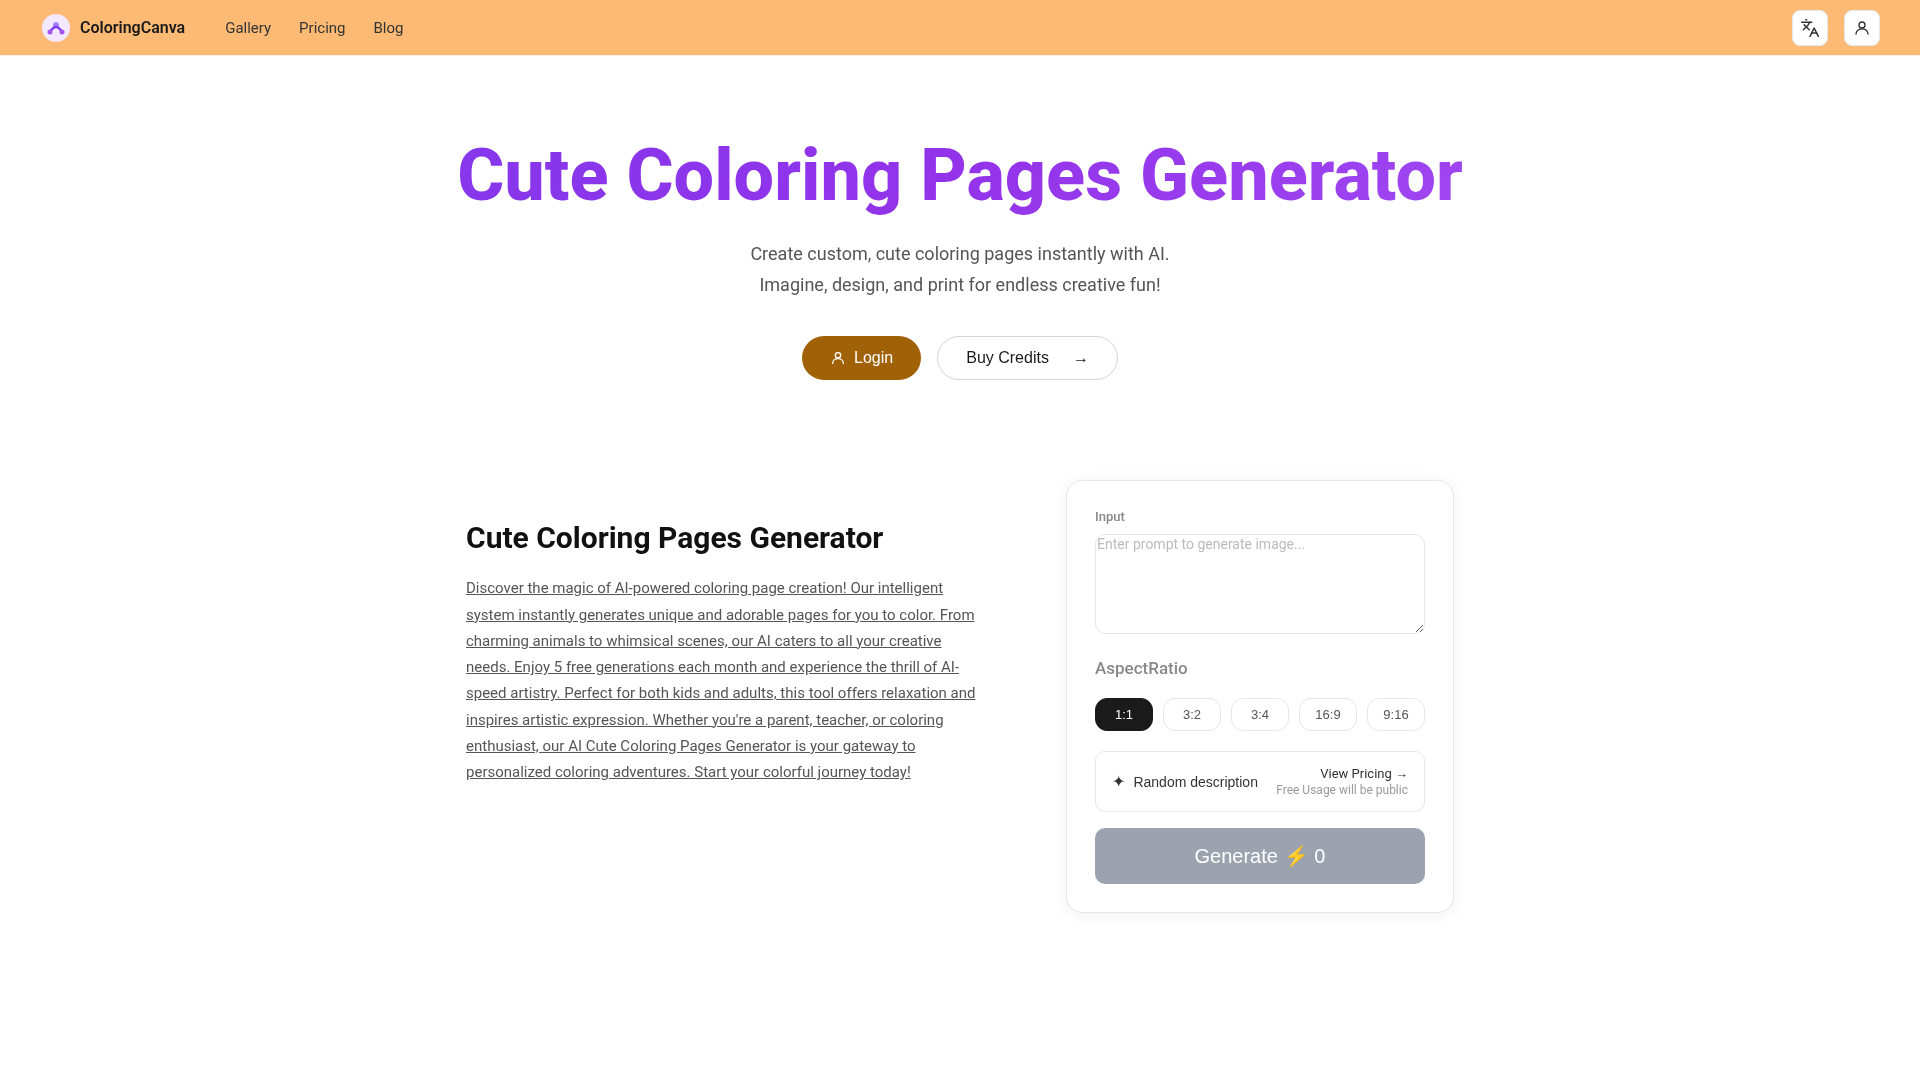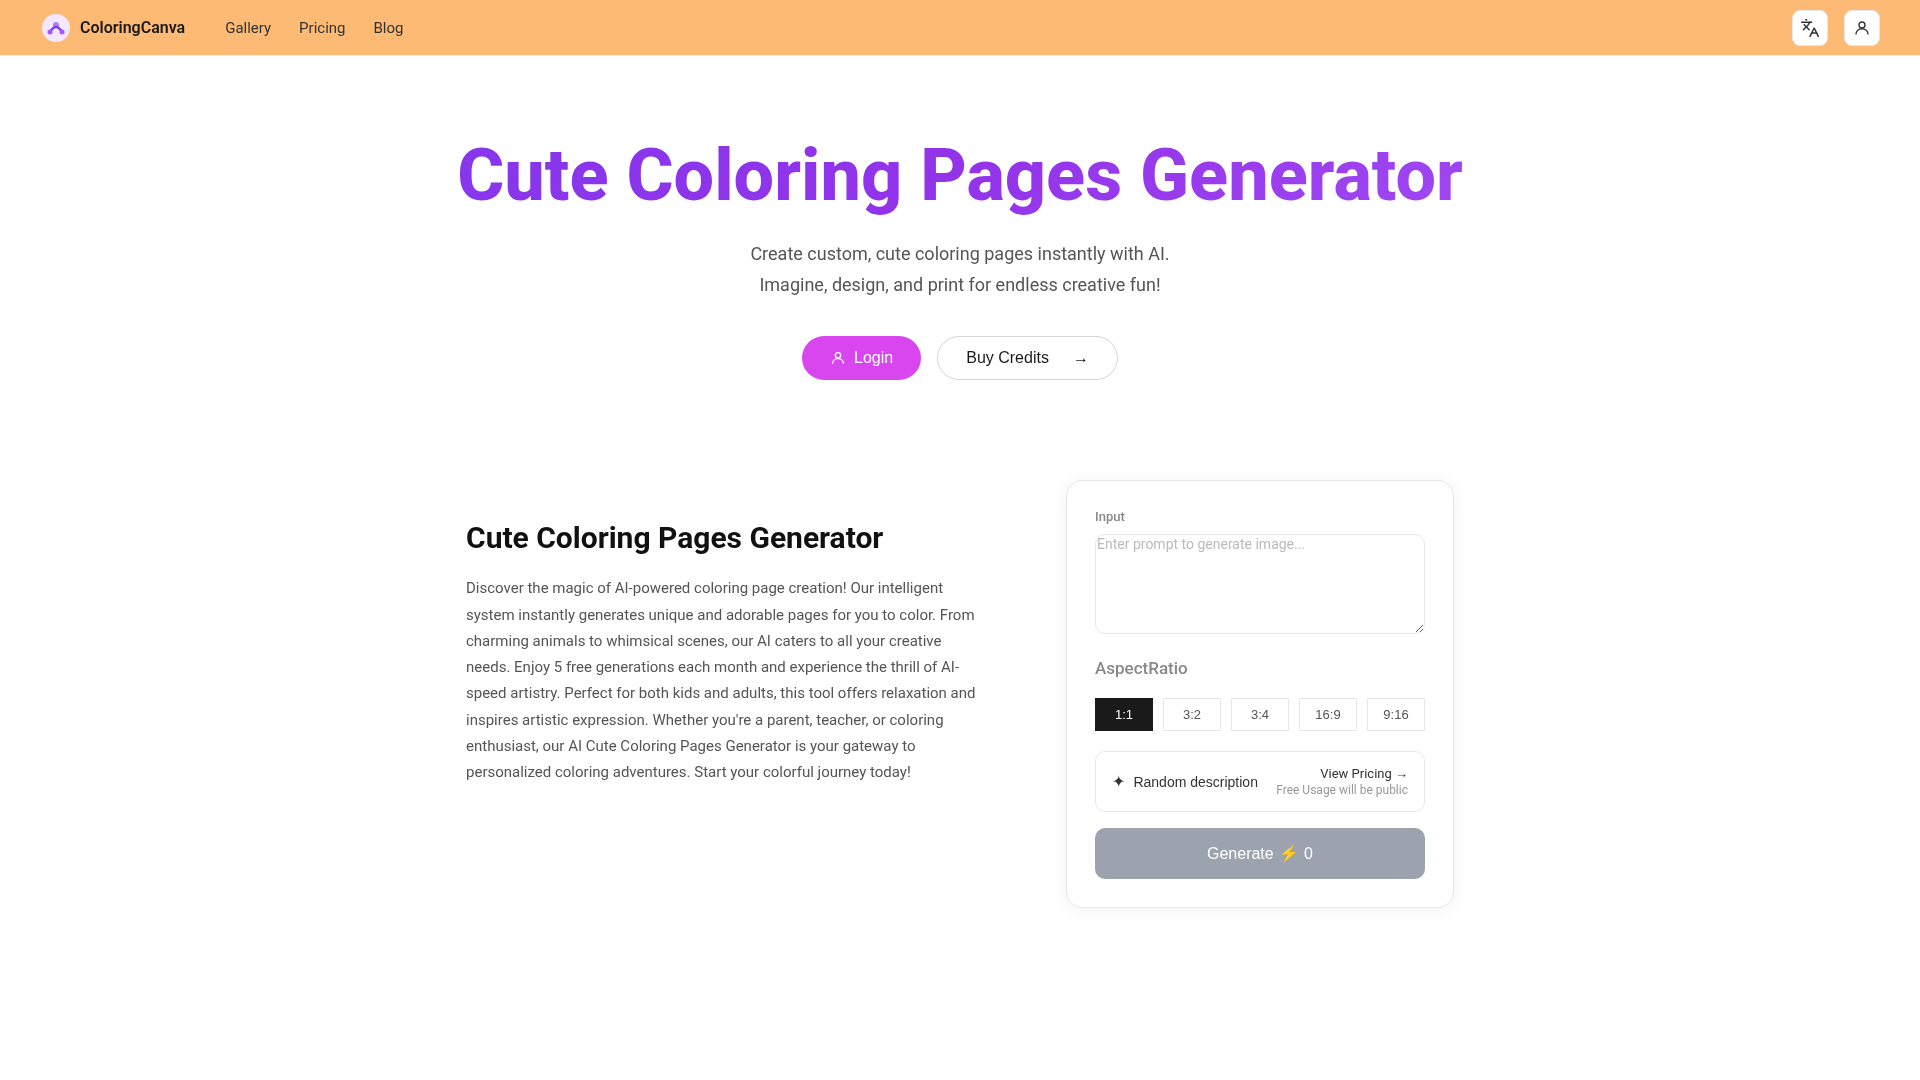--- a/index.html
+++ b/index.html
@@ -112,21 +112,21 @@
     .hero-buttons {
       display: flex;
       justify-content: center;
       gap: 16px;
     }
     .btn-login {
       display: flex;
       align-items: center;
       gap: 8px;
       padding: 12px 28px;
-      background: #d946ef;
+      background: #a16207;
       color: #fff;
       border: none;
       border-radius: 50px;
       font-size: 16px;
       font-weight: 500;
       cursor: pointer;
     }
     .btn-buy-credits {
       display: flex;
       align-items: center;
@@ -159,20 +159,21 @@
     .left-title {
       font-size: 30px;
       font-weight: 700;
       color: #111;
       margin-bottom: 20px;
     }
     .left-description {
       font-size: 15px;
       color: #555;
       line-height: 1.75;
+      text-decoration: underline;
     }
 
     
     .right-card {
       width: 388px;
       border: 1.5px solid #e5e7eb;
       border-radius: 16px;
       padding: 28px;
       background: #fff;
       box-shadow: 0 2px 16px rgba(0,0,0,0.06);
@@ -208,21 +209,21 @@
     }
     .aspect-options {
       display: flex;
       gap: 10px;
       margin-bottom: 20px;
     }
     .aspect-btn {
       flex: 1;
       padding: 8px 0;
       border: 1.5px solid #e5e7eb;
-      border-radius: 0;
+      border-radius: 12px;
       background: #fff;
       font-size: 13px;
       font-weight: 500;
       color: #555;
       cursor: pointer;
       text-align: center;
     }
     .aspect-btn.active {
       background: #1a1a1a;
       color: #fff;
@@ -266,21 +267,21 @@
       color: #999;
       margin-top: 2px;
     }
     .generate-btn {
       width: 100%;
       padding: 16px;
       background: #9ca3af;
       color: #fff;
       border: none;
       border-radius: 10px;
-      font-size: 16px;
+      font-size: 20px;
       font-weight: 500;
       cursor: pointer;
       display: flex;
       align-items: center;
       justify-content: center;
       gap: 6px;
     }
   </style>
 </head>
 <body>

